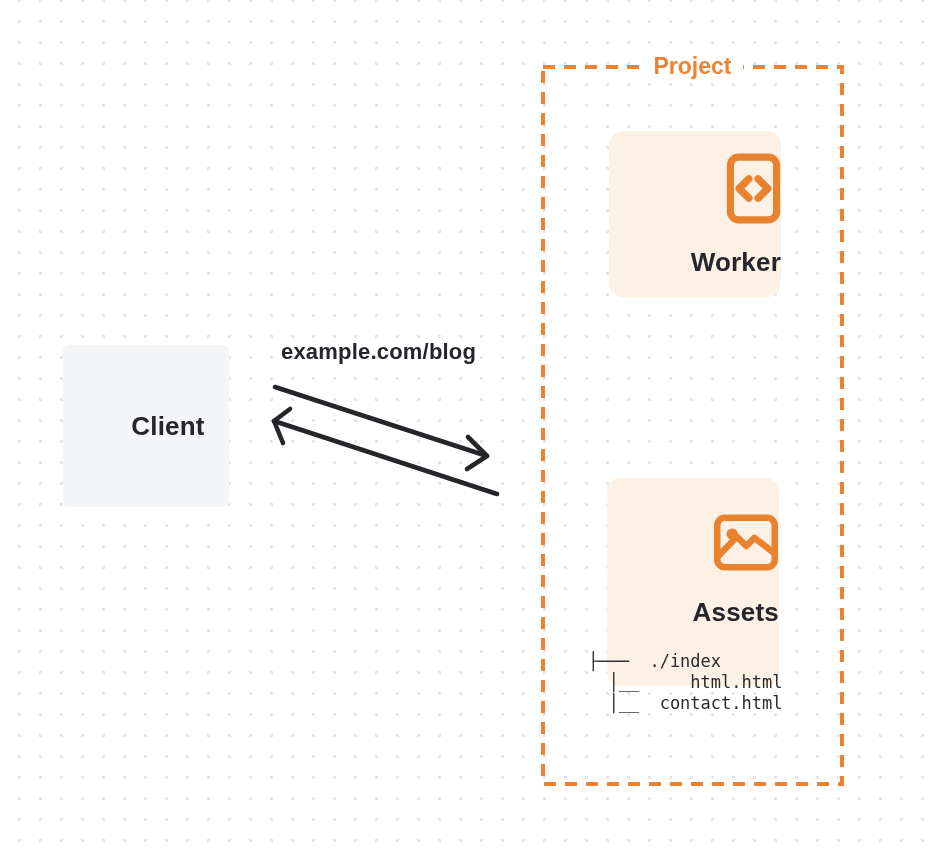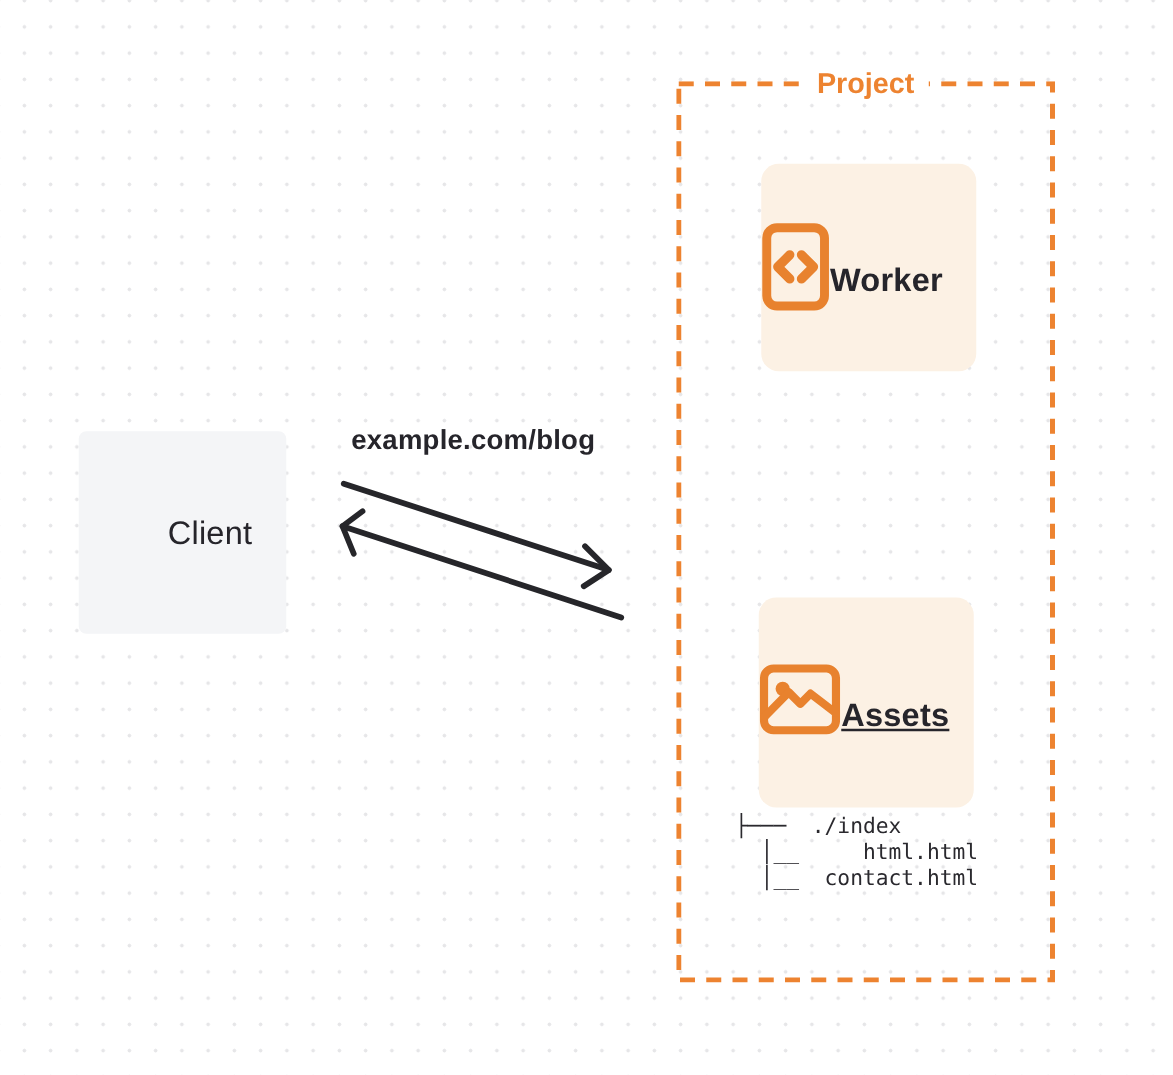--- a/index.html
+++ b/index.html
@@ -18,21 +18,21 @@
 
   
   .client-box {
     position: absolute;
     left: 63px; top: 345px;
     width: 166px; height: 162px;
     background: #f4f5f7;
     border-radius: 6px;
     display: flex; align-items: center; justify-content: center;
   }
-  .client-box span { font-size: 26px; font-weight: 400; letter-spacing: 0.2px; margin-left: 44px; }
+  .client-box span { font-size: 26px; font-weight: 700; letter-spacing: 0.2px; margin-left: 44px; }
 
   
   .request-label {
     position: absolute;
     left: 281px; top: 339px;
     font-size: 22px; font-weight: 700;
     letter-spacing: 0.2px;
   }
 
   
@@ -75,25 +75,25 @@
     z-index: 2;
     white-space: nowrap;
   }
 
   
   .card {
     position: absolute;
     background: #fcf1e4;
     border-radius: 14px;
     display: flex;
-    flex-direction: row;
-    align-items: center;
+    flex-direction: column;
+    align-items: flex-end;
   }
   .worker-card { left: 68px; top: 66px; width: 172px; height: 166px; padding-top: 21px; box-sizing: border-box; }
-  .assets-card { left: 66px; top: 413px; width: 172px; height: 168px; padding-top: 20px; box-sizing: border-box; text-decoration: underline; }
+  .assets-card { left: 66px; top: 413px; width: 172px; height: 208px; padding-top: 36px; box-sizing: border-box; }
   .worker-card .icon { width: 55px; height: 73px; margin-bottom: 22px; }
   .assets-card .icon { width: 66px; height: 57px; margin-bottom: 26px; }
   .icon path, .icon rect { fill: none; stroke: #e8822e; }
   .card-label { font-size: 26px; font-weight: 700; color: #26252b; letter-spacing: 0.2px; }
 
   
   .file-tree {
     position: absolute;
     left: 47px; top: 586px;
     margin: 0;

